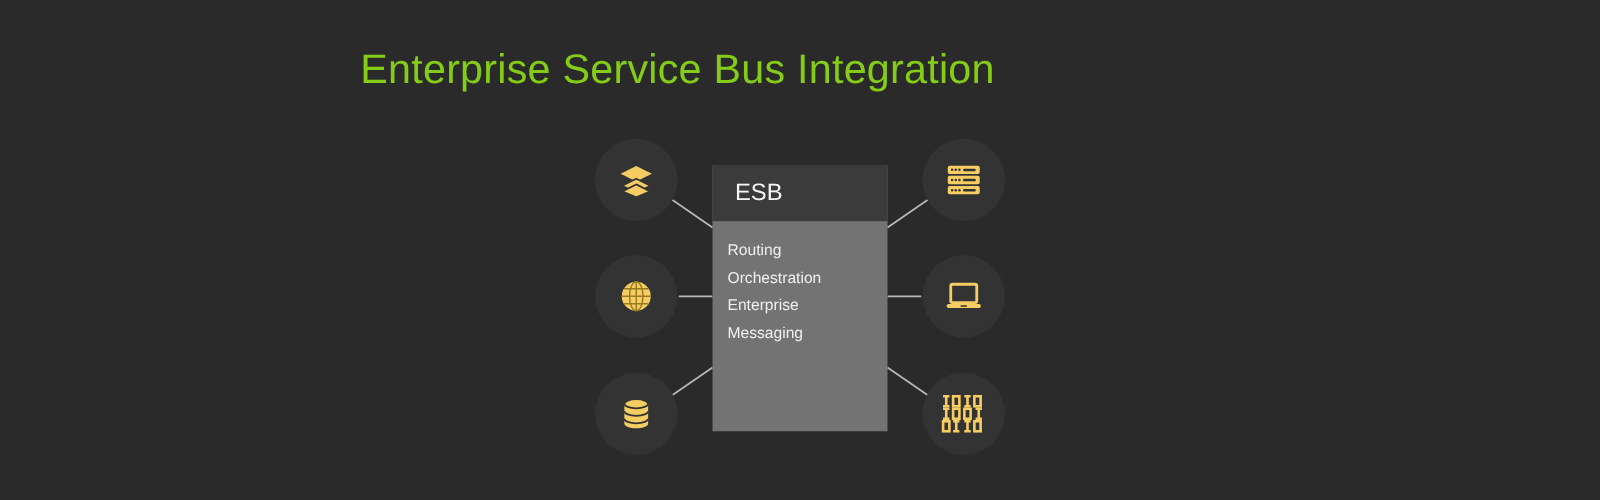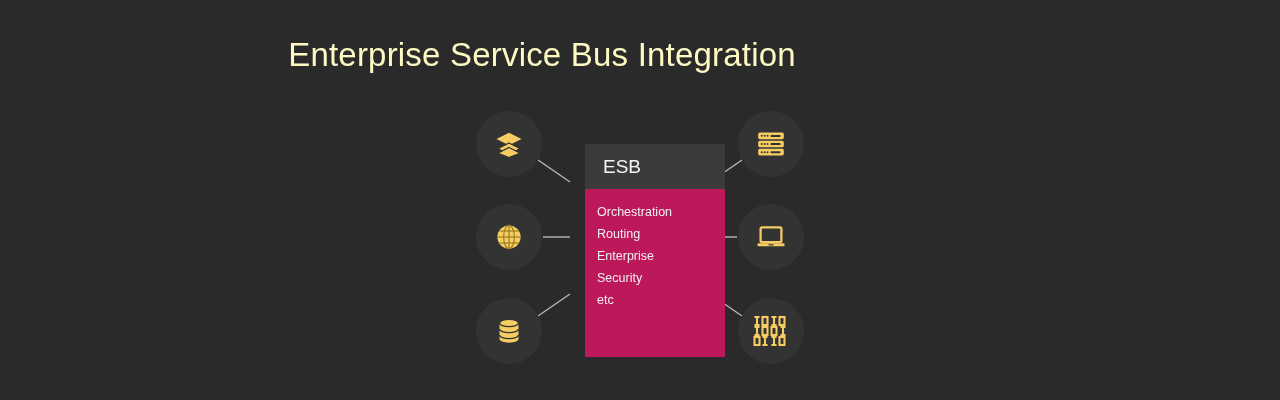--- a/index.html
+++ b/index.html
@@ -20,21 +20,21 @@
     background: #2a2a2a;
   }
 
   
   #diagram-title {
     position: absolute;
     left: 0;
     top: 33px;
     width: 1084px;
     text-align: center;
-    color: #fef9c3;
+    color: #84cc16;
     font-size: 33px;
     font-weight: 300;
     letter-spacing: 0.2px;
     line-height: 44px;
     white-space: nowrap;
   }
 
   
   #connectors {
     position: absolute;
@@ -42,25 +42,24 @@
     top: 0;
     width: 1280px;
     height: 400px;
     pointer-events: none;
   }
 
   
   #esb-box {
     position: absolute;
     left: 570px;
-    top: 144px;
+    top: 132px;
     width: 140px;
     height: 213px;
-    background: #be185d;
-    margin-left: 15px;
+    background: #737373;
   }
   #esb-header {
     height: 45px;
     background: #3b3b3b;
     display: flex;
     align-items: center;
     padding-left: 18px;
     box-sizing: border-box;
   }
   #esb-header-label {
@@ -209,21 +208,20 @@
         </g>
       </svg>
     </span>
   </div>
 
   <div id="esb-box">
     <div id="esb-header">
       <span id="esb-header-label">ESB</span>
     </div>
     <ul id="esb-services">
+      <li>Routing</li>
       <li>Orchestration</li>
-      <li>Routing</li>
       <li>Enterprise</li>
-      <li>Security</li>
-      <li>etc</li>
+      <li>Messaging</li>
     </ul>
   </div>
 
 </div>
 
 </body></html>

